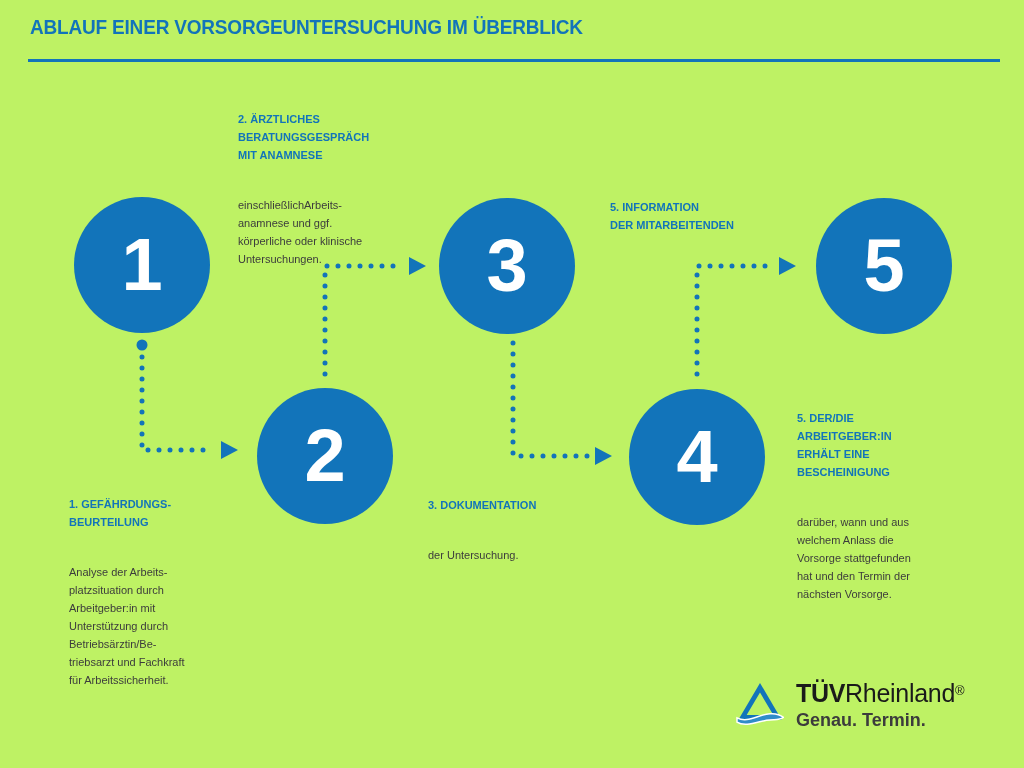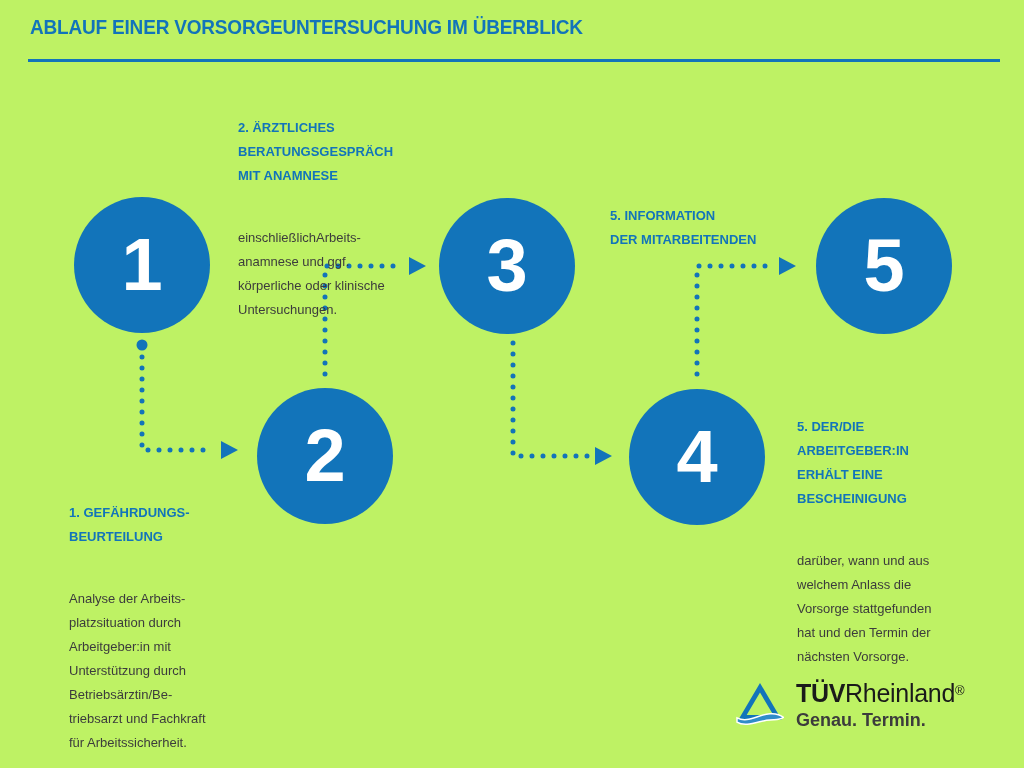--- a/index.html
+++ b/index.html
@@ -17,21 +17,21 @@
   .circle{
     position:absolute;width:136px;height:136px;border-radius:50%;
     background:#1274BA;color:#ffffff;display:flex;align-items:center;justify-content:center;
     font-size:74px;font-weight:bold;line-height:1;
   }
   .c1{left:74px;top:197px;}
   .c2{left:257px;top:388px;}
   .c3{left:439px;top:198px;}
   .c4{left:629px;top:389px;}
   .c5{left:816px;top:198px;}
-  .step{position:absolute;font-size:13px;line-height:24px;white-space:pre-line;}
+  .step{position:absolute;font-size:11px;line-height:18px;white-space:pre-line;}
   .step-heading{color:#1274BA;font-weight:bold;}
   .step-body{color:#3C3C3C;margin-top:14px;}
   .t1{left:69px;top:477px;width:200px;}
   .t2{left:238px;top:92px;width:215px;}
   .t3{left:428px;top:478px;width:200px;}
   .t4{left:610px;top:180px;width:215px;}
   .t5{left:797px;top:391px;width:210px;}
   .logo{position:absolute;left:736px;top:680px;display:flex;align-items:flex-start;}
   .logo-mark{display:block;margin-top:2px;}
   .logo-right{margin-left:12px;}
@@ -94,20 +94,24 @@
   </div>
   <div class="step t2">
     <div class="step-heading">2. ÄRZTLICHES
 BERATUNGSGESPRÄCH
 MIT ANAMNESE</div>
     <div class="step-body">einschließlichArbeits-
 anamnese und ggf.
 körperliche oder klinische
 Untersuchungen.</div>
   </div>
+  <div class="step t3">
+    <div class="step-heading">3. DOKUMENTATION</div>
+    <div class="step-body">der Untersuchung.</div>
+  </div>
   <div class="step t4">
     <div class="step-heading">5. INFORMATION
 DER MITARBEITENDEN</div>
   </div>
   <div class="step t5">
     <div class="step-heading">5. DER/DIE
 ARBEITGEBER:IN
 ERHÄLT EINE
 BESCHEINIGUNG</div>
     <div class="step-body">darüber, wann und aus

